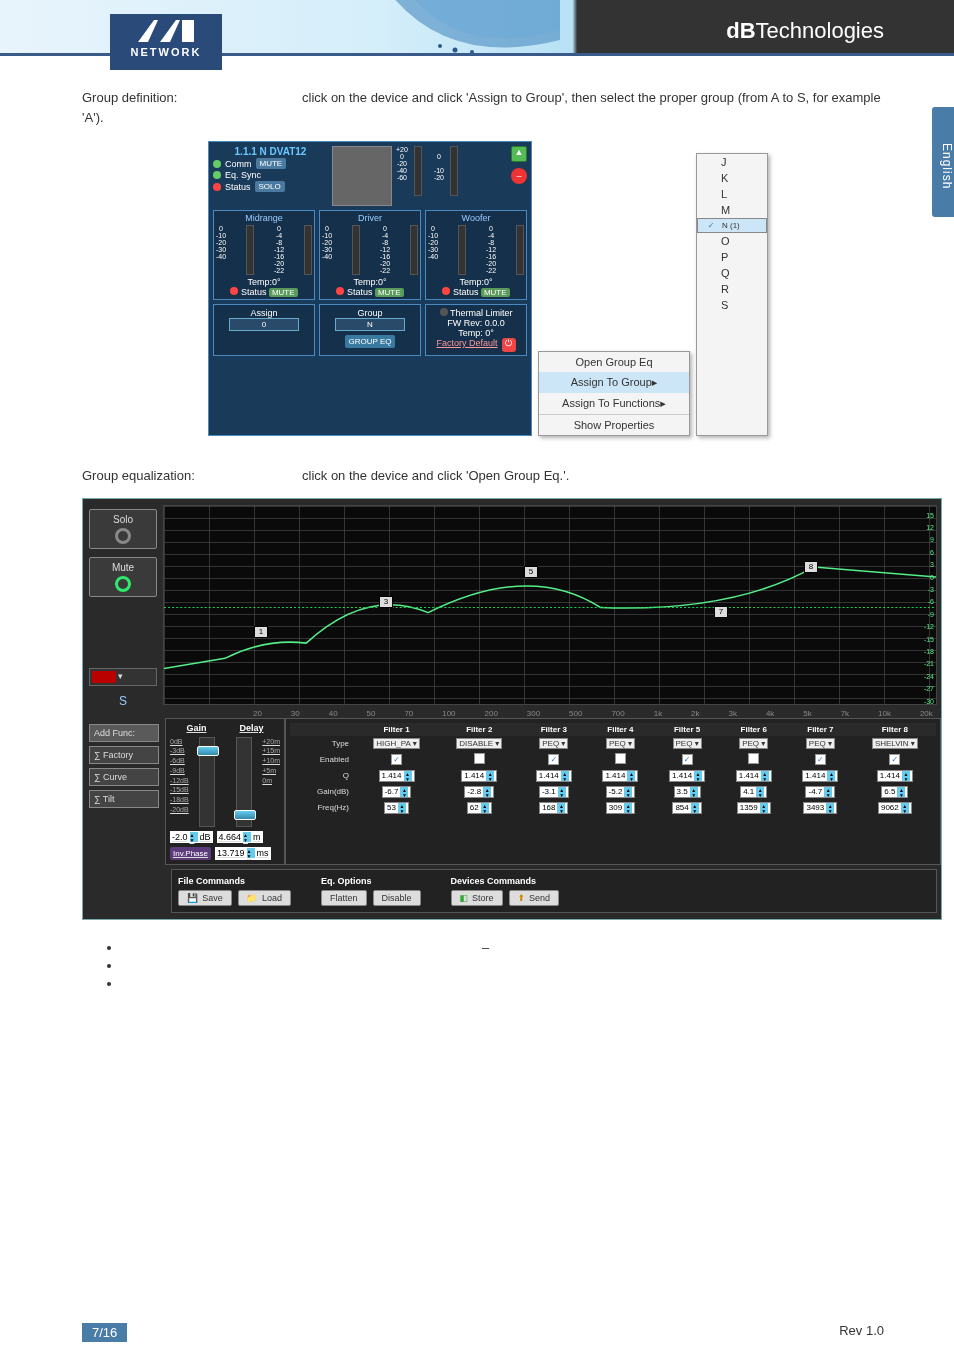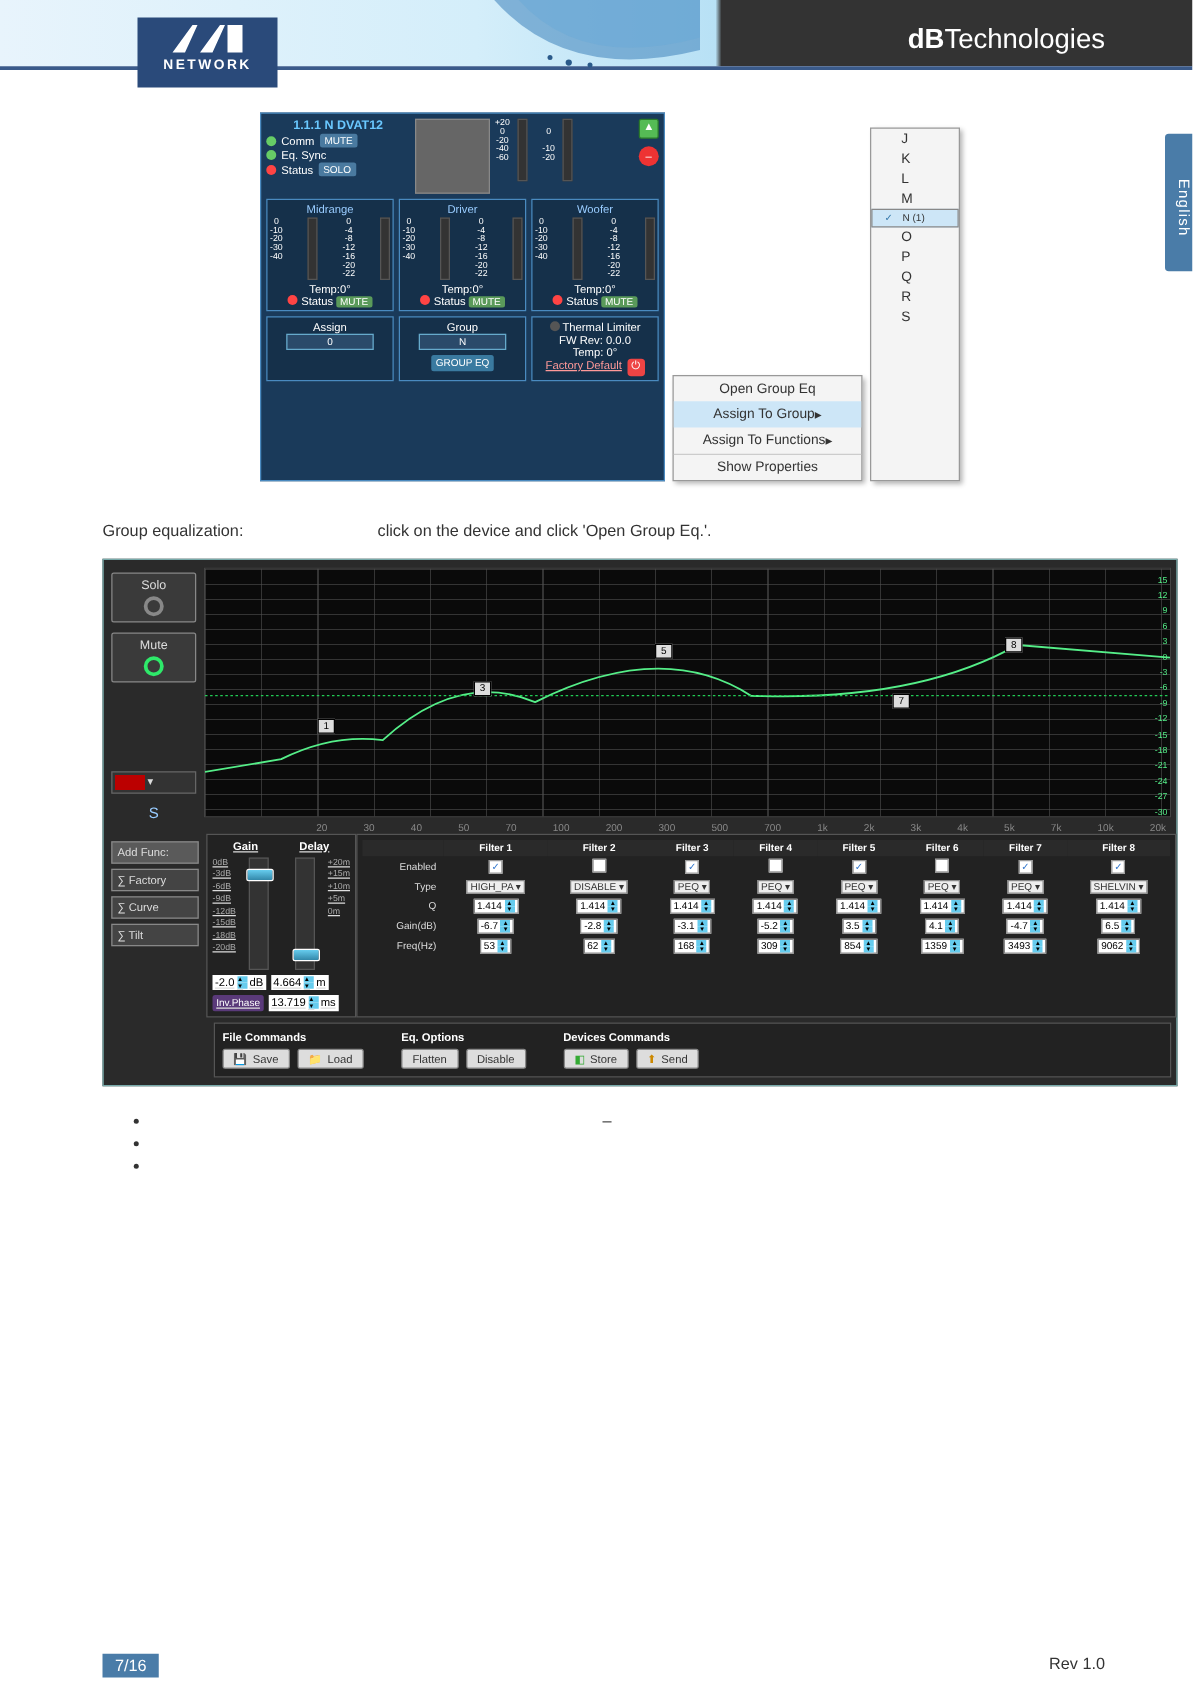--- a/index.html
+++ b/index.html
@@ -117,20 +117,23 @@
       <circle cx="75" cy="70" r="2.5" fill="#2a5a8a"></circle>
       <circle cx="92" cy="72" r="2" fill="#2a5a8a"></circle>
       <circle cx="60" cy="66" r="2" fill="#2a5a8a"></circle>
     </svg>
   <div class="db-brand"><span style="font-weight:bold">dB</span><span>Technologies</span></div>
 </div>
 <div class="english-tab">English</div>
 
 <div class="content">
 
+  <p class="para">
+    <span class="section-lead">Group definition:</span><span>click on the device and click 'Assign to Group', then select the proper group (from A to S, for example 'A').</span>
+  </p>
 
   <div class="fig fig1">
 
     <div class="device-card">
       <div class="dc-head">
         <div class="dc-left">
           <div class="dc-title">1.1.1 N DVAT12</div>
           <div class="dc-row">
               <span class="led g"></span>
               <span>Comm</span>
@@ -481,40 +484,40 @@
                 <th>Filter 1</th>
                 <th>Filter 2</th>
                 <th>Filter 3</th>
                 <th>Filter 4</th>
                 <th>Filter 5</th>
                 <th>Filter 6</th>
                 <th>Filter 7</th>
                 <th>Filter 8</th>
               </tr>
               <tr>
+                <td class="lbl">Type</td>
+                <td><span class="sel">HIGH_PA ▾</span></td>
+                <td><span class="sel">DISABLE ▾</span></td>
+                <td><span class="sel">PEQ ▾</span></td>
+                <td><span class="sel">PEQ ▾</span></td>
+                <td><span class="sel">PEQ ▾</span></td>
+                <td><span class="sel">PEQ ▾</span></td>
+                <td><span class="sel">PEQ ▾</span></td>
+                <td><span class="sel">SHELVIN ▾</span></td>
+              </tr>
+              <tr>
                 <td class="lbl">Enabled</td>
                 <td><span class="chk2">✓</span></td>
                 <td><span class="chk2"></span></td>
                 <td><span class="chk2">✓</span></td>
                 <td><span class="chk2"></span></td>
                 <td><span class="chk2">✓</span></td>
                 <td><span class="chk2"></span></td>
                 <td><span class="chk2">✓</span></td>
                 <td><span class="chk2">✓</span></td>
-              </tr>
-              <tr>
-                <td class="lbl">Type</td>
-                <td><span class="sel">HIGH_PA ▾</span></td>
-                <td><span class="sel">DISABLE ▾</span></td>
-                <td><span class="sel">PEQ ▾</span></td>
-                <td><span class="sel">PEQ ▾</span></td>
-                <td><span class="sel">PEQ ▾</span></td>
-                <td><span class="sel">PEQ ▾</span></td>
-                <td><span class="sel">PEQ ▾</span></td>
-                <td><span class="sel">SHELVIN ▾</span></td>
               </tr>
               <tr>
                 <td class="lbl">Q</td>
                 <td><span class="numcell">1.414<span class="spin">
                       <span>▲</span>
                       <span>▼</span>
                     </span></span></td>
                 <td><span class="numcell">1.414<span class="spin">
                       <span>▲</span>
                       <span>▼</span>

